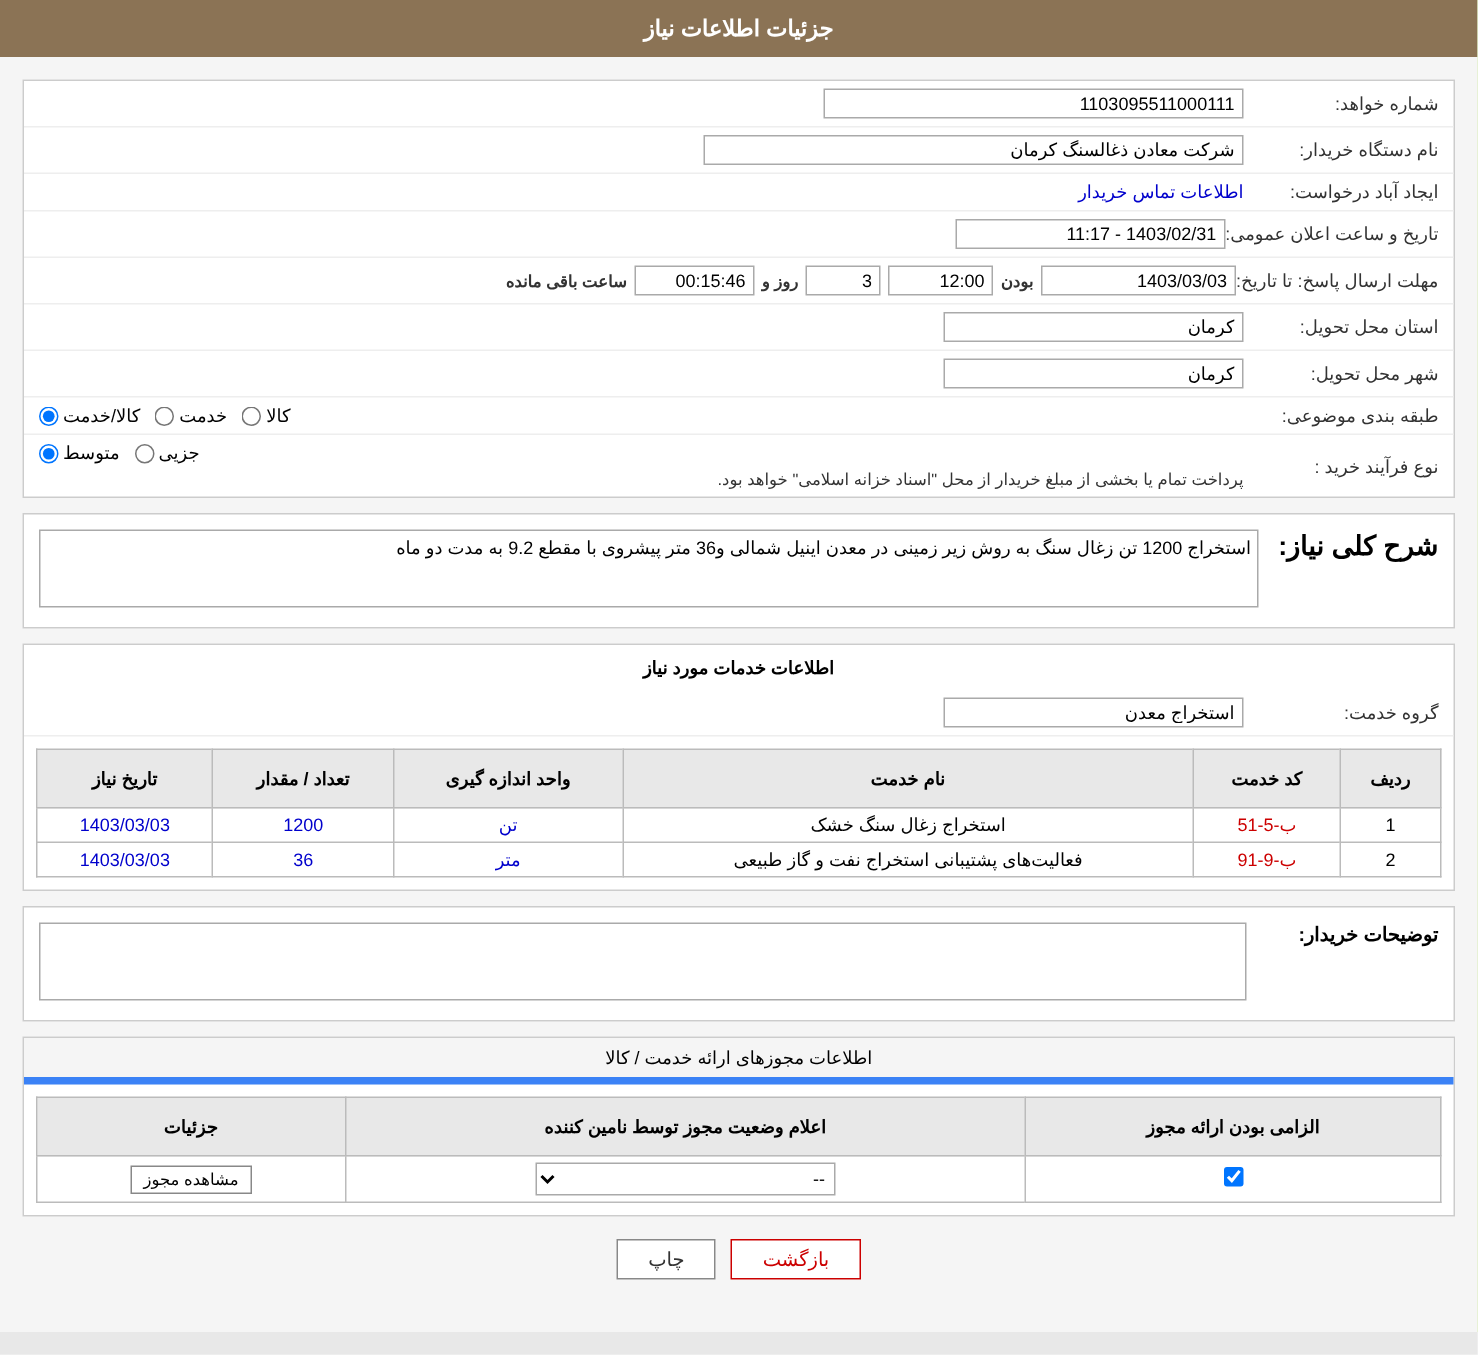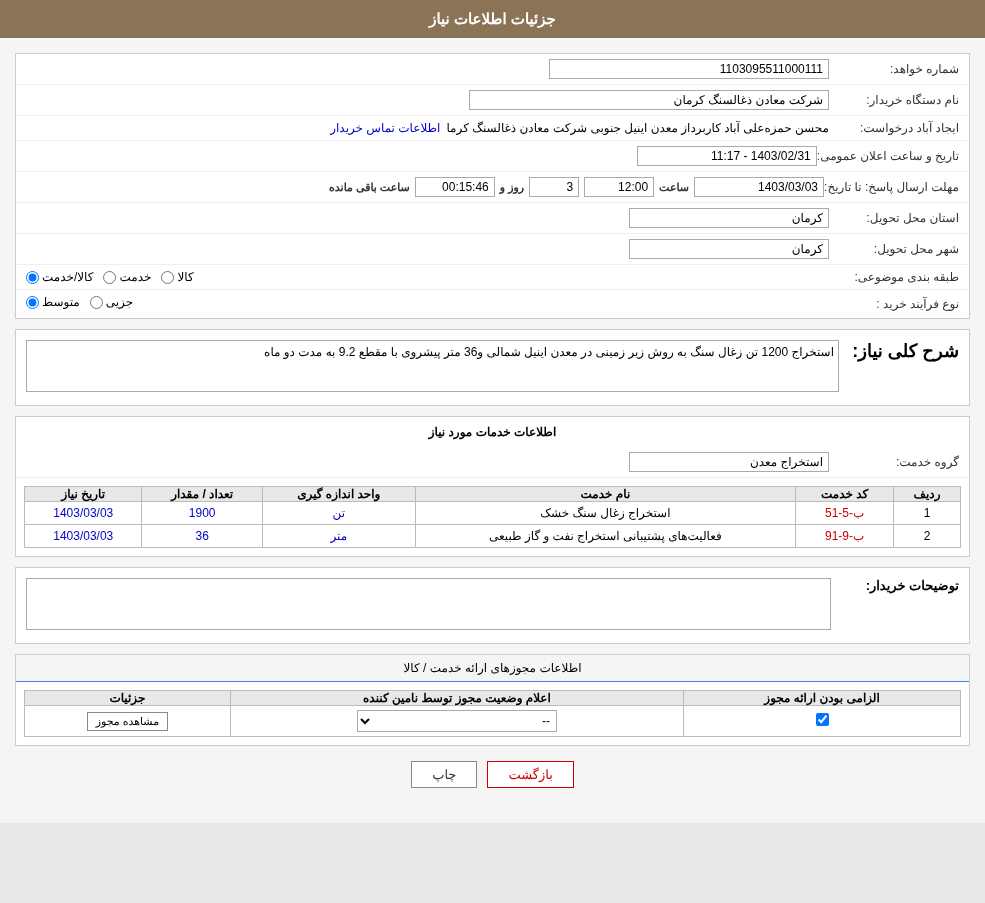--- a/index.html
+++ b/index.html
@@ -87,21 +87,21 @@
       overflow-x: auto;
     }
     table {
       width: 100%;
       border-collapse: collapse;
       font-size: 12px;
     }
     table th {
       background: #e8e8e8;
       border: 1px solid #bbb;
-      padding: 0 8px;
+      padding: 12px 8px;
       text-align: center;
       font-weight: bold;
     }
     table td {
       border: 1px solid #bbb;
       padding: 4px 8px;
       text-align: center;
     }
     table td.blue-text { color: #0000cc; }
     table td.red-text { color: #cc0000; }
@@ -153,21 +153,21 @@
     .licenses-section {
       border: 1px solid #ccc;
       background: white;
       margin-bottom: 10px;
     }
     .licenses-title {
       text-align: center;
       font-size: 12px;
       padding: 6px;
       background: #f5f5f5;
-      border-bottom: 1px solid #3b82f6;
+      border-bottom: 5px solid #3b82f6;
     }
     .select-field {
       border: 1px solid #aaa;
       font-size: 12px;
       font-family: Tahoma, Arial, sans-serif;
       direction: rtl;
       padding: 2px;
       background: white;
     }
     .view-btn {
@@ -202,37 +202,36 @@
       <div class="inner-row">
         <div class="row-label">نام دستگاه خریدار:</div>
         <div class="row-value">
           <input class="input-field input-wide" type="text" readonly="" value="شرکت معادن ذغالسنگ کرمان" style="">
         </div>
       </div>
 
       <div class="inner-row">
         <div class="row-label">ایجاد آباد درخواست:</div>
         <div class="row-value" style="display:flex; align-items:center; gap:6px; flex-wrap:wrap;">
-          <span style="font-size:12px;">محسن حمزه‌علی آباد کاربرداز معدن اینیل جنوبی شرکت معادن ذغالسنگ کرما</span>
           <span class="label-blue">اطلاعات تماس خریدار</span>
         </div>
       </div>
 
       <div class="inner-row">
         <div class="row-label">تاریخ و ساعت اعلان عمومی:</div>
         <div class="row-value">
           <input class="input-field" style="width: 180px;" type="text" readonly="" value="1403/02/31 - 11:17">
         </div>
       </div>
 
       <div class="inner-row">
         <div class="row-label">مهلت ارسال پاسخ: تا تاریخ:</div>
         <div class="row-value" style="display:flex; align-items:center; gap:5px; flex-wrap:wrap;">
           <input class="input-field input-date" type="text" readonly="" value="1403/03/03" style="">
-          <span class="date-label-sm">ساعت</span>
+          <span class="date-label-sm">بودن</span>
           <input class="input-field input-time" type="text" readonly="" value="12:00" style="">
           <input class="input-field input-days" type="text" readonly="" value="3" style="">
           <span class="date-label-sm">روز و</span>
           <input class="input-field input-remaining" type="text" readonly="" value="00:15:46" style="">
           <span class="date-label-sm">ساعت باقی مانده</span>
         </div>
       </div>
 
       <div class="inner-row">
         <div class="row-label">استان محل تحویل:</div>
@@ -272,20 +271,21 @@
           <div class="radio-group" style="margin-bottom:4px;">
             <div class="radio-item">
               <span>جزیی</span>
               <input type="radio" name="process" style="">
             </div>
             <div class="radio-item">
               <span>متوسط</span>
               <input type="radio" name="process" checked="" style="">
             </div>
           </div>
+          <div class="note-text">پرداخت تمام یا بخشی از مبلغ خریدار از محل "اسناد خزانه اسلامی" خواهد بود.</div>
         </div>
       </div>
     </div>
 
     <div style="display:flex; align-items:flex-start; gap:10px; margin-bottom:10px; background:white; border:1px solid #ccc; padding:10px;">
       <div style="font-weight:bold; font-size:18px; white-space:nowrap; min-width:110px; text-align:right;">شرح کلی نیاز:</div>
       <div style="flex:1;">
         <textarea class="textarea-field" rows="3" readonly="" style="">استخراج 1200 تن زغال سنگ به روش زیر زمینی در معدن اینیل شمالی و36 متر پیشروی با مقطع 9.2 به مدت دو ماه</textarea>
       </div>
     </div>
@@ -311,21 +311,21 @@
               <th>تعداد / مقدار</th>
               <th>تاریخ نیاز</th>
             </tr>
           </thead>
           <tbody>
             <tr>
               <td>1</td>
               <td class="red-text">ب-5-51</td>
               <td>استخراج زغال سنگ خشک</td>
               <td class="blue-text">تن</td>
-              <td class="blue-text">1900</td>
+              <td class="blue-text">1200</td>
               <td class="blue-text">1403/03/03</td>
             </tr>
             <tr>
               <td>2</td>
               <td class="red-text">ب-9-91</td>
               <td>فعالیت‌های پشتیبانی استخراج نفت و گاز طبیعی</td>
               <td class="blue-text">متر</td>
               <td class="blue-text">36</td>
               <td class="blue-text">1403/03/03</td>
             </tr>

